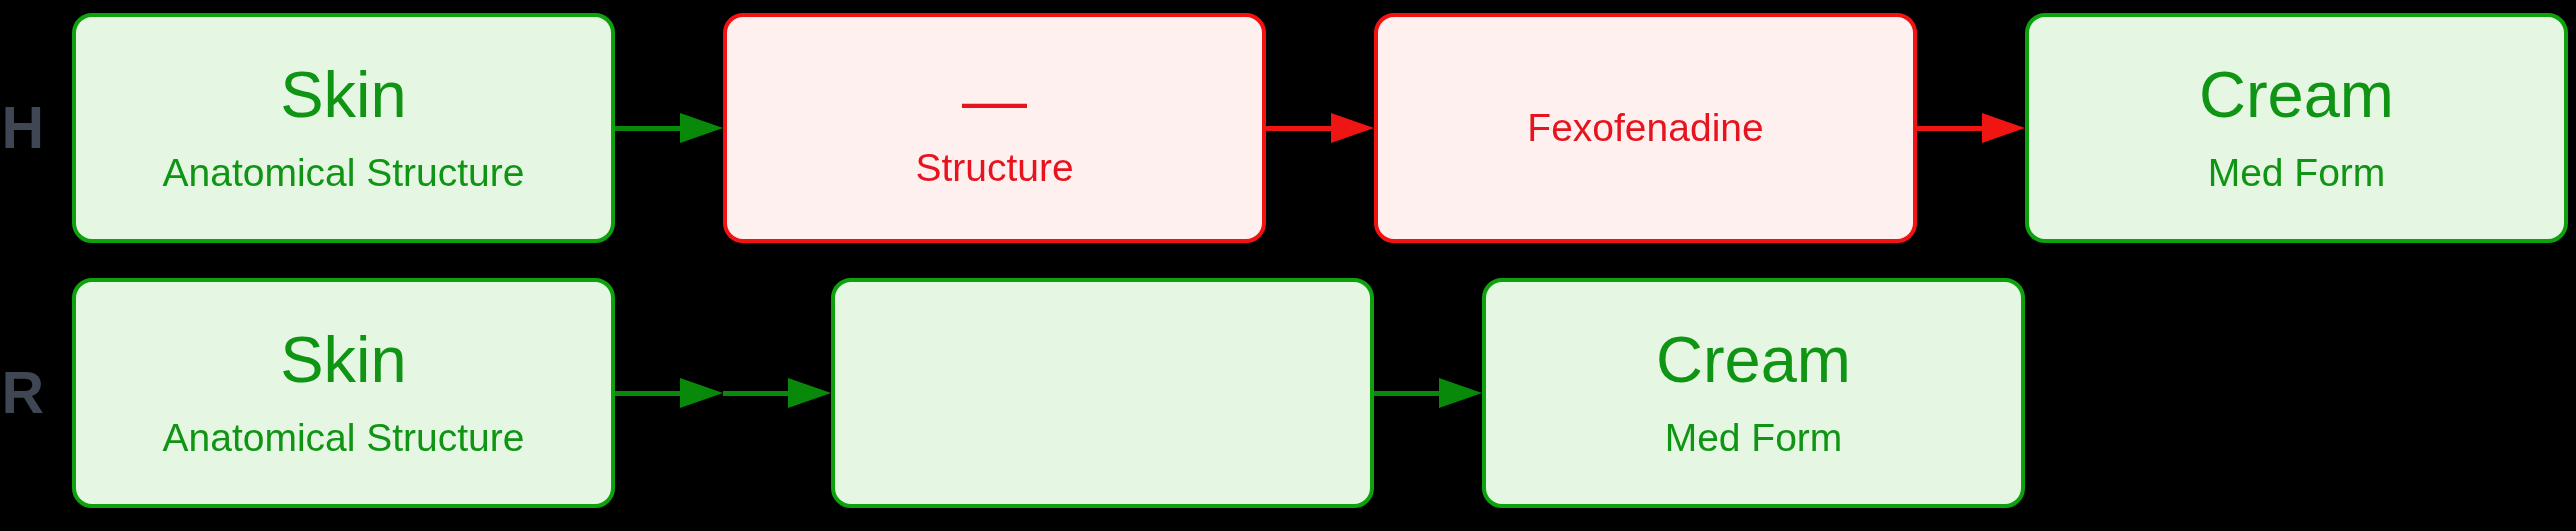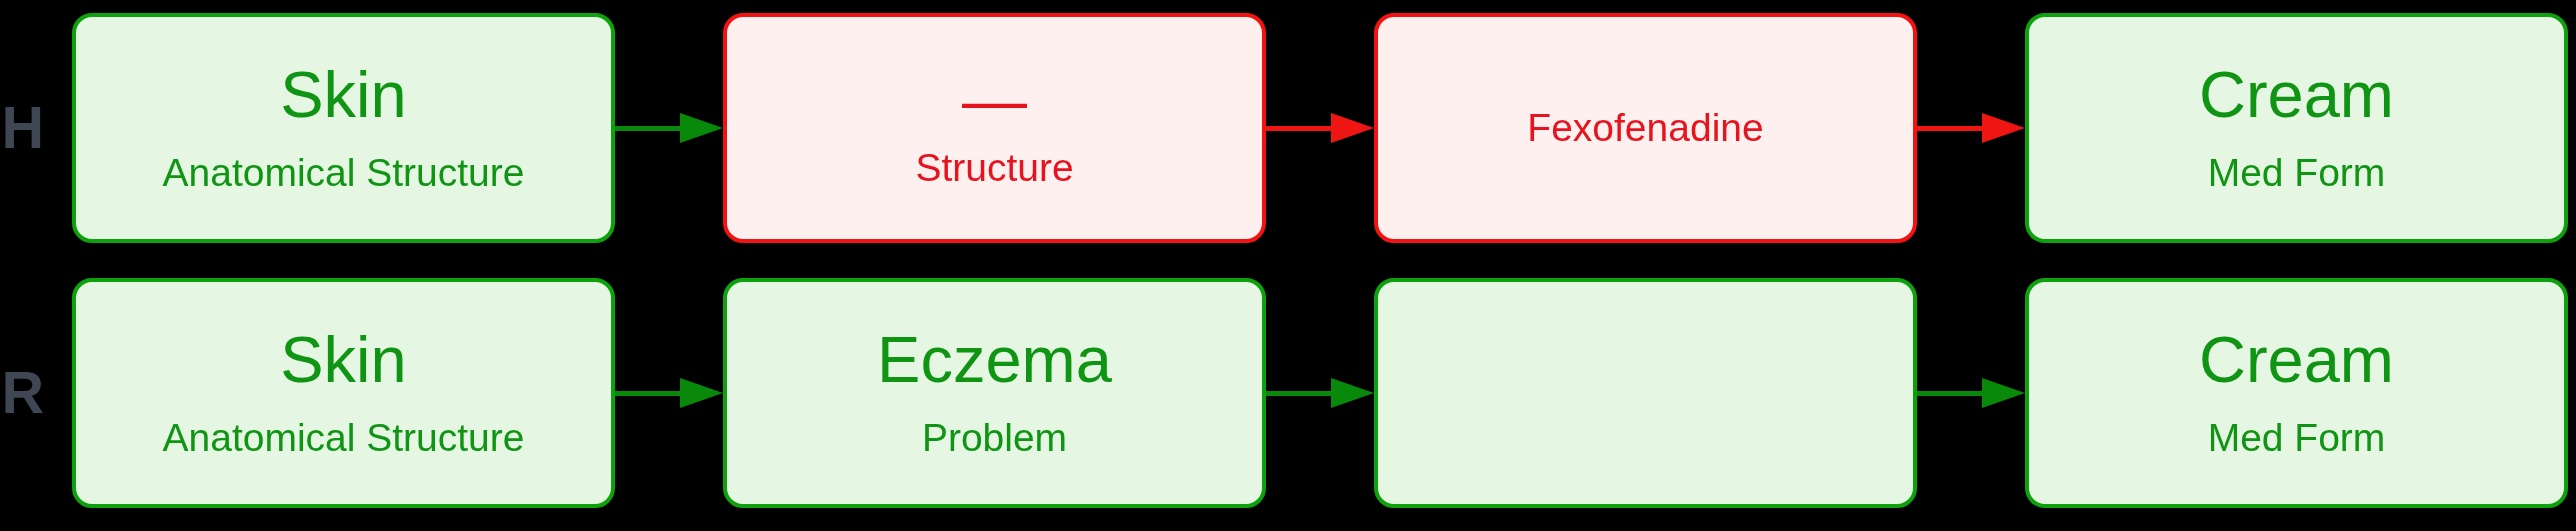--- a/index.html
+++ b/index.html
@@ -145,24 +145,20 @@
     <div data-name="node-box" class="ok">
       <div data-name="node-title">Skin</div>
       <div data-name="node-subtitle">Anatomical Structure</div>
     </div>
 
     <div data-name="flow-arrow" class="green">
       <span class="arrow-shaft" data-name="arrow-shaft"></span>
       <span class="arrow-head" data-name="arrow-head-icon"></span>
     </div>
 
-    <div data-name="node-box" class="ok">
-      <div data-name="node-title">Eczema</div>
-      <div data-name="node-subtitle">Problem</div>
-    </div>
 
     <div data-name="flow-arrow" class="green">
       <span class="arrow-shaft" data-name="arrow-shaft"></span>
       <span class="arrow-head" data-name="arrow-head-icon"></span>
     </div>
 
     <div data-name="node-box" class="ok">
     </div>
 
     <div data-name="flow-arrow" class="green">

